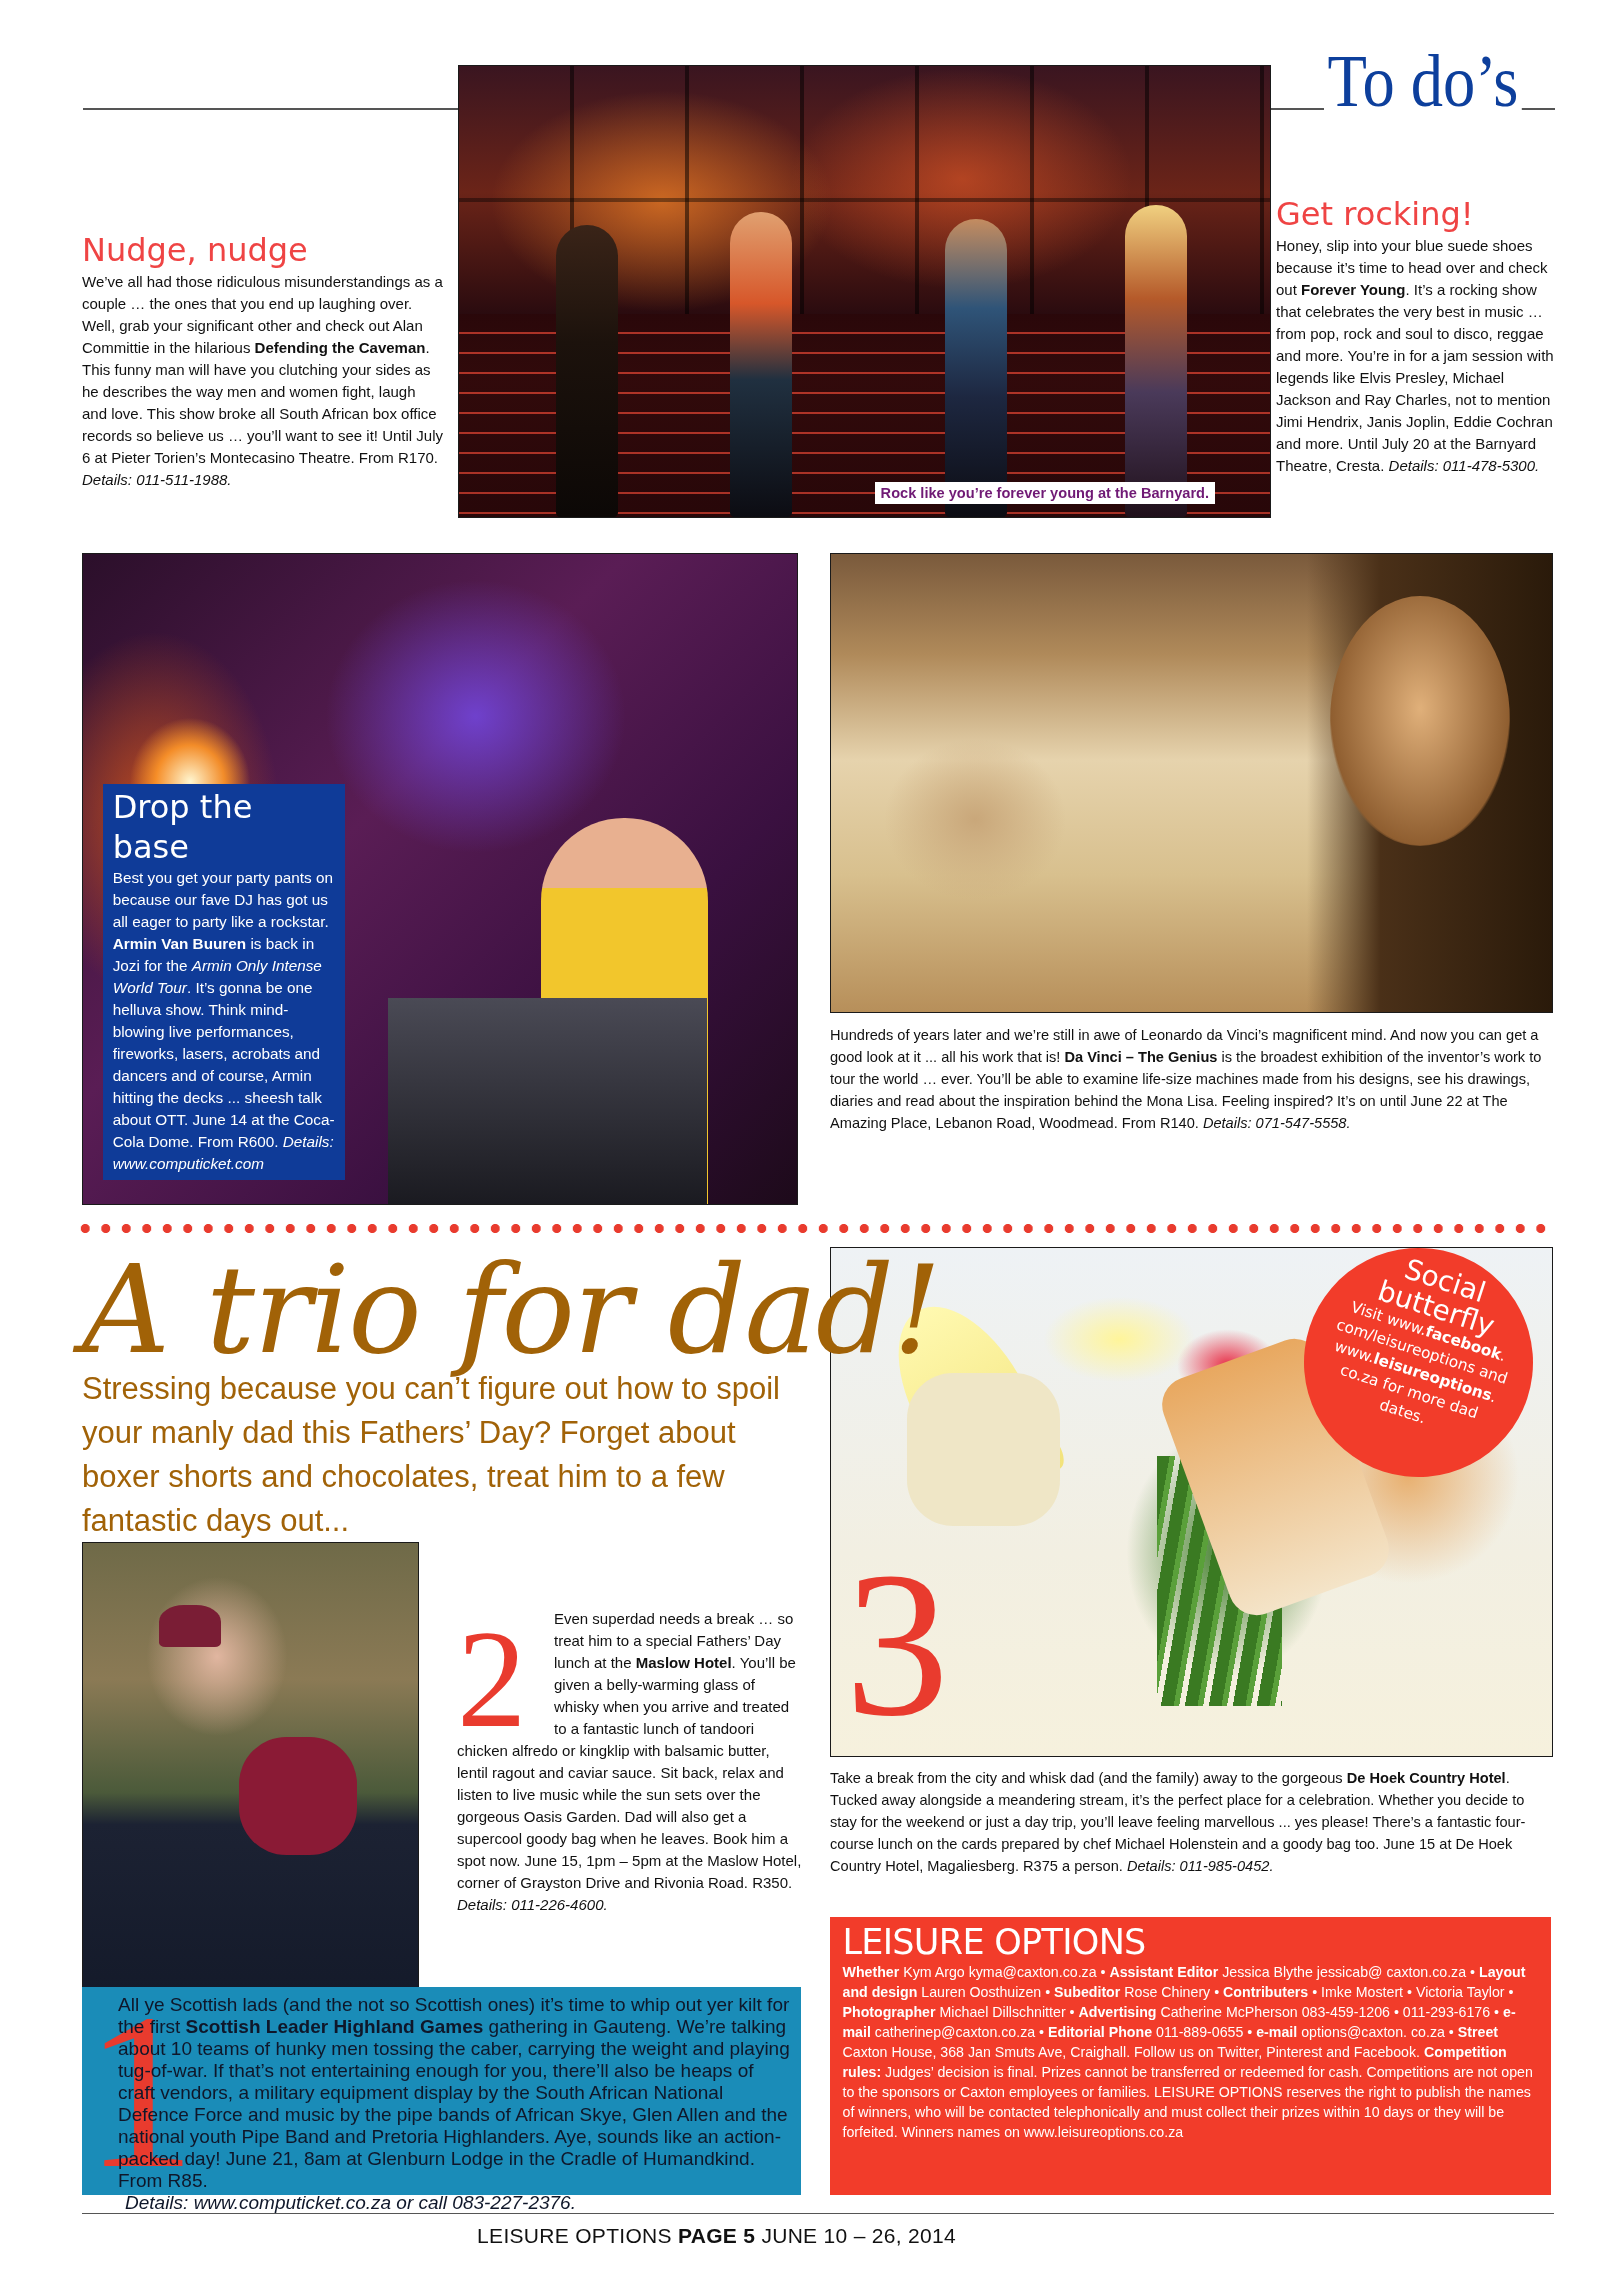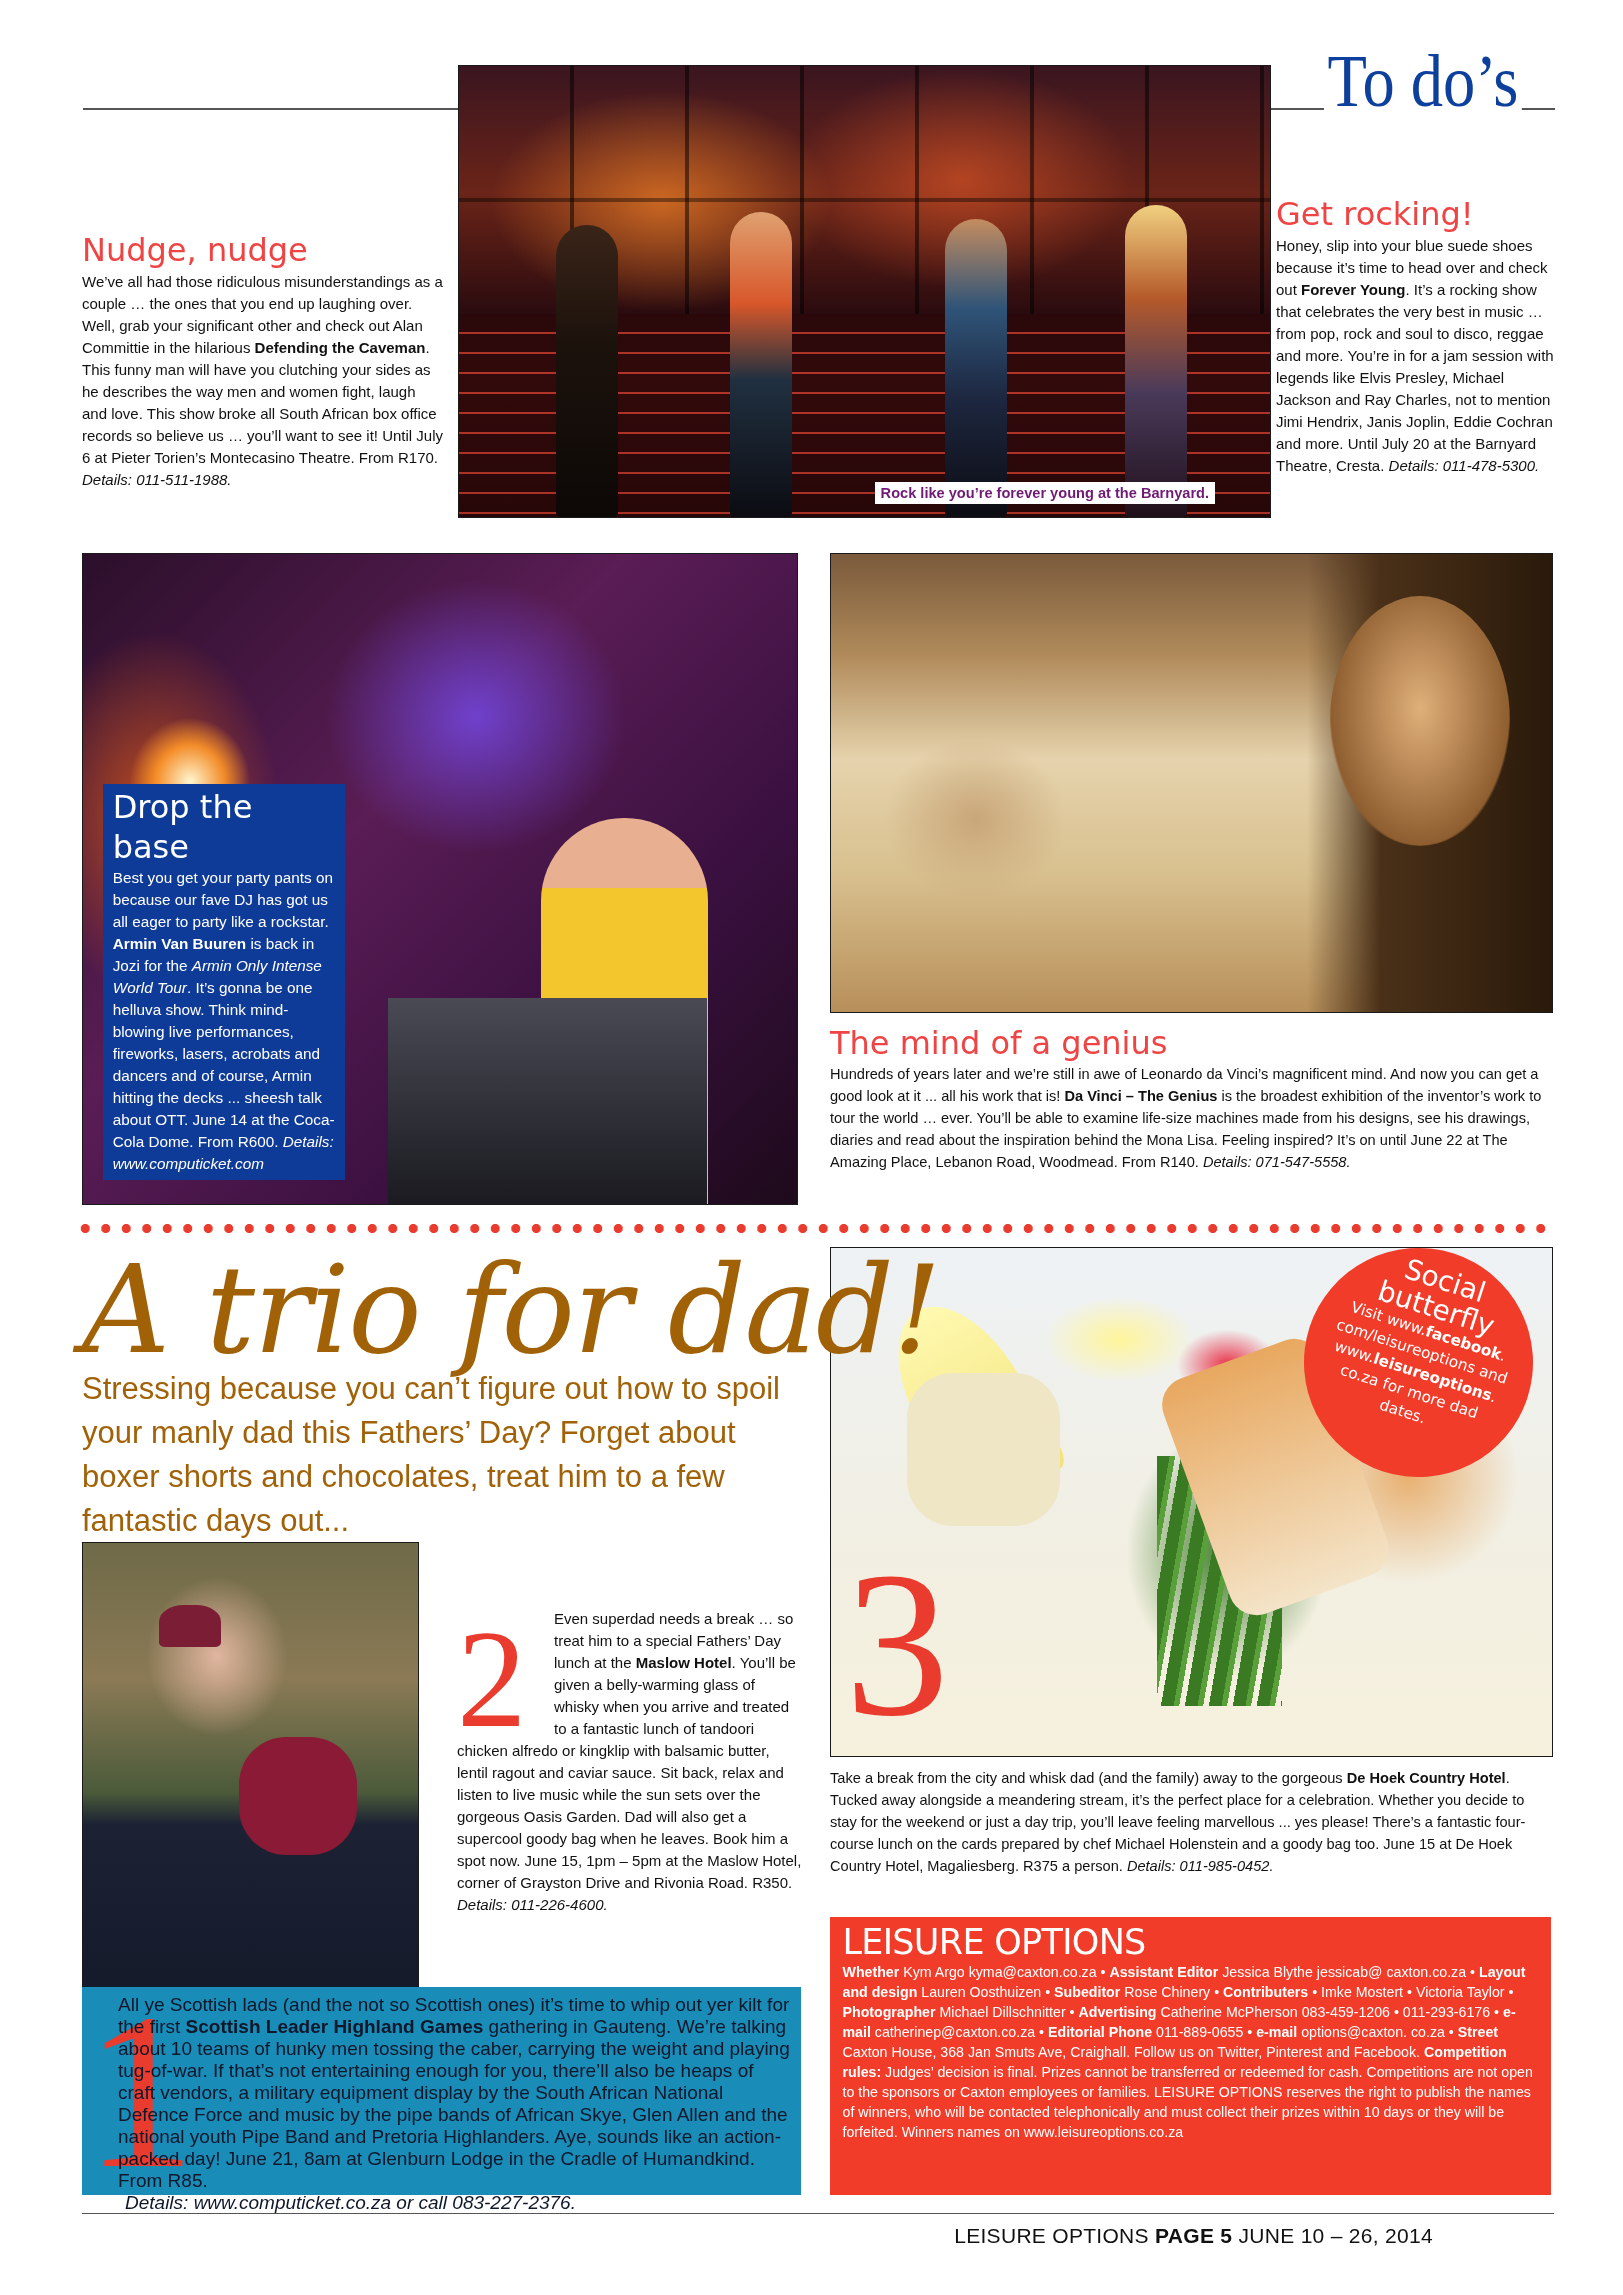--- a/index.html
+++ b/index.html
@@ -110,21 +110,20 @@
   <div class="body-text" style="color:#fff; font-size:15.3px; line-height:22px;">
     <span>Best you get your party pants on because our fave DJ has got us all eager to party like a rockstar. </span><b>Armin Van Buuren</b><span> is back in Jozi for the </span><i>Armin Only Intense World Tour</i><span>. It’s gonna be one helluva show. Think mind-blowing live performances, fireworks, lasers, acrobats and dancers and of course, Armin hitting the decks ... sheesh talk about OTT. June 14 at the Coca-Cola Dome. From R600. </span><i>Details: www.computicket.com</i>
   </div>
 </div>
 
 <div class="abs photo ph-davinci" style="left:830px; top:553px; width:721px; height:458px;">
   <div class="mona"></div>
   <div class="abs" style="right:42px; top:42px; width:180px; height:250px; border-radius:50%; background:radial-gradient(ellipse at 50% 45%, #e0b07a, #8f5e30 70%, transparent 72%);"></div>
 </div>
 <div class="abs" style="left:830px; top:1024px; width:722px;">
-  <div class="head" style="font-size:32px; line-height:39px;">The mind of a genius</div>
   <div class="body-text" style="font-size:14.6px; line-height:22px;">
     <span>Hundreds of years later and we’re still in awe of Leonardo da Vinci’s magnificent mind. And now you can get a good look at it ... all his work that is! </span><b>Da Vinci – The Genius</b><span> is the broadest exhibition of the inventor’s work to tour the world … ever. You’ll be able to examine life-size machines made from his designs, see his drawings, diaries and read about the inspiration behind the Mona Lisa. Feeling inspired? It’s on until June 22 at The Amazing Place, Lebanon Road, Woodmead. From R140. </span><i>Details: 071-547-5558.</i>
   </div>
 </div>
 
 <div class="abs dots" style="left:75px; top:1223px; width:1480px;"></div>
 
 <div class="abs photo ph-food" style="left:830px; top:1247px; width:721px; height:508px;">
   <div class="abs" style="left:83px; top:49px; width:111px; height:208px; border-radius:50% 50% 10% 10%; transform:rotate(-30deg); background:linear-gradient(#fff9b0,#f2e27a);"></div>
   <div class="abs" style="left:76px; top:125px; width:153px; height:153px; border-radius:30%; background:#efe6c6;"></div>
@@ -185,18 +184,18 @@
     <b>Advertising</b> <span>Catherine McPherson 083-459-1206 • 011-293-6176</span> •
     <b>e-mail</b> <span>catherinep@caxton.co.za</span> •
     <b>Editorial Phone</b> <span>011-889-0655</span> •
     <b>e-mail</b> <span>options@caxton. co.za</span> •
     <b>Street</b> <span>Caxton House, 368 Jan Smuts Ave, Craighall. Follow us on Twitter, Pinterest and Facebook.</span>
     <b>Competition rules:</b> <span>Judges’ decision is final. Prizes cannot be transferred or redeemed for cash. Competitions are not open to the sponsors or Caxton employees or families. LEISURE OPTIONS reserves the right to publish the names of winners, who will be contacted telephonically and must collect their prizes within 10 days or they will be forfeited. Winners names on www.leisureoptions.co.za</span>
   </div>
 </div>
 
 <div class="abs rule" style="left:82px; top:2213px; width:1472px; height:1.4px;"></div>
-<div class="abs footer" style="left:0; width:1433px; top:2224px; text-align:right;">
+<div class="abs footer" style="left:0; width:1433px; top:2224px; text-align:center;">
   <span>LEISURE OPTIONS</span>
   <b>PAGE 5</b>
   <span>JUNE 10 – 26, 2014</span>
 </div>
 
 
 </body></html>

